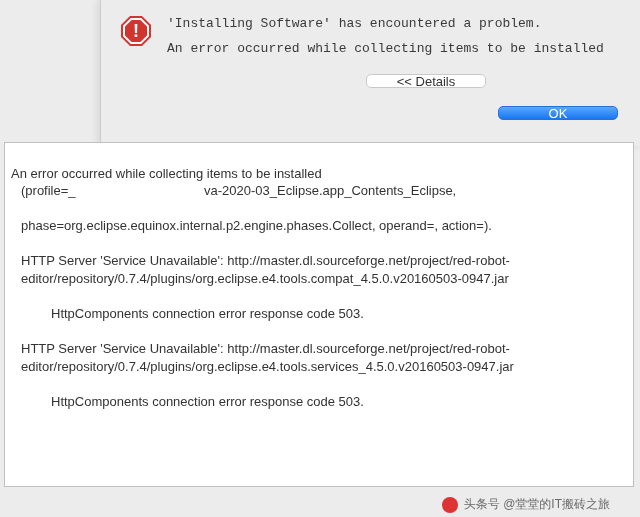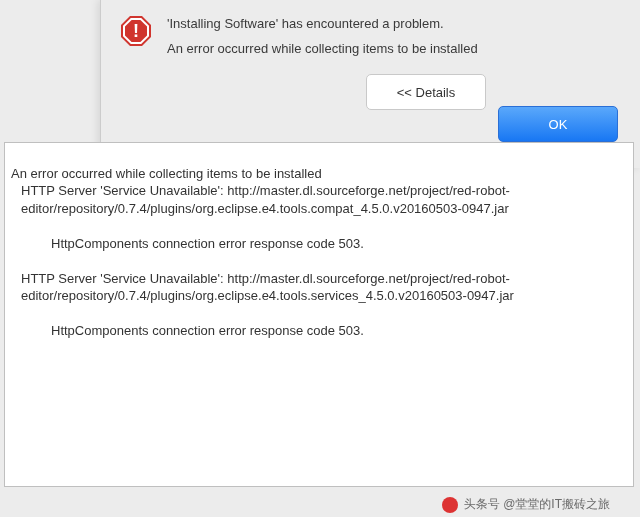--- a/index.html
+++ b/index.html
@@ -62,39 +62,40 @@
     align-items: center;
     justify-content: center;
     color: #fff;
     font-weight: bold;
     font-size: 18px;
     line-height: 1;
   }
   .messages {
     flex: 1;
     padding-top: 2px;
+    font-family: Liberation Mono, monospace;
   }
   .msg-title {
     font-size: 13px;
     color: #3a3a3a;
     margin-bottom: 10px;
   }
   .msg-sub {
     font-size: 13px;
     color: #3a3a3a;
   }
   .button-row {
     display: flex;
     justify-content: flex-end;
     gap: 12px;
     padding: 14px 22px 14px 18px;
   }
   .btn {
     min-width: 120px;
-    height: 36px;
+    height: 14px;
     border-radius: 5px;
     font-size: 13px;
     border: none;
     display: flex;
     align-items: center;
     justify-content: center;
     cursor: pointer;
   }
   .btn-default {
     background: #fff;
@@ -173,20 +174,22 @@
   </div>
   <div class="button-row">
     <button class="btn btn-default">&lt;&lt; Details</button>
     <button class="btn btn-primary">OK</button>
   </div>
 </div>
 
 <div class="details-panel">
   <div class="details-text">
 <span>An error occurred while collecting items to be installed</span>
+<span class="indent2"><span>(profile=_</span><span class="redact" style="width:78px"></span>&nbsp;&nbsp;&nbsp;&nbsp;<span class="redact" style="width:36px"></span><span>va-2020-03_Eclipse.app_Contents_Eclipse,</span></span>
+<span class="indent2">phase=org.eclipse.equinox.internal.p2.engine.phases.Collect, operand=, action=).</span>
 <span class="indent2">HTTP Server 'Service Unavailable': http://master.dl.sourceforge.net/project/red-robot-editor/repository/0.7.4/plugins/org.eclipse.e4.tools.compat_4.5.0.v20160503-0947.jar</span>
 <span class="indent3">HttpComponents connection error response code 503.</span>
 <span class="indent2">HTTP Server 'Service Unavailable': http://master.dl.sourceforge.net/project/red-robot-editor/repository/0.7.4/plugins/org.eclipse.e4.tools.services_4.5.0.v20160503-0947.jar</span>
 <span class="indent3">HttpComponents connection error response code 503.</span>
   </div>
 </div>
 
 <div class="watermark">
   <span class="wm-icon"></span>
   <span>头条号 @堂堂的IT搬砖之旅</span>

